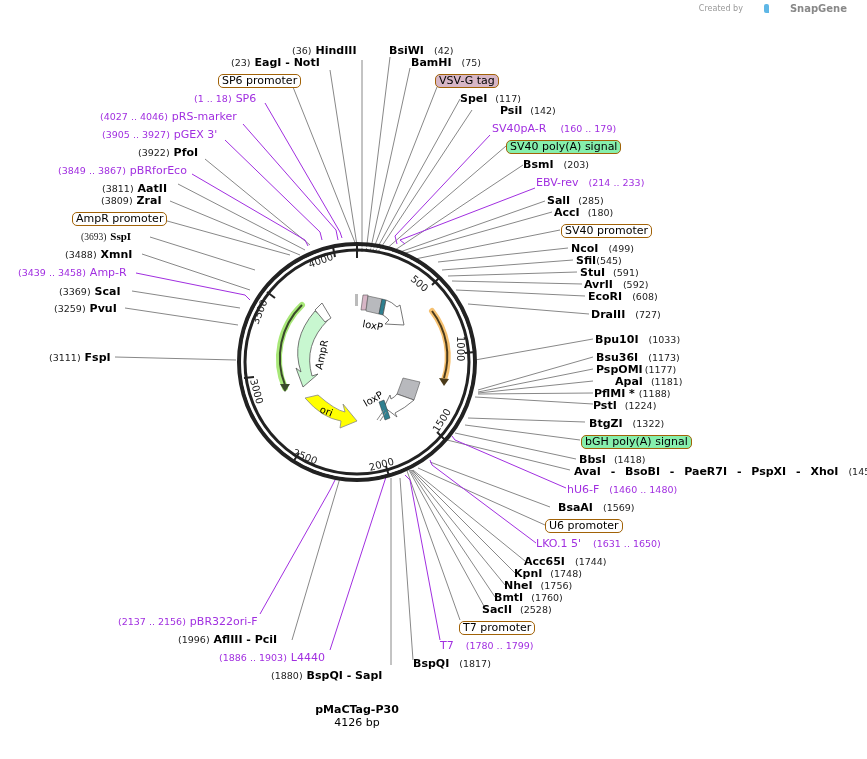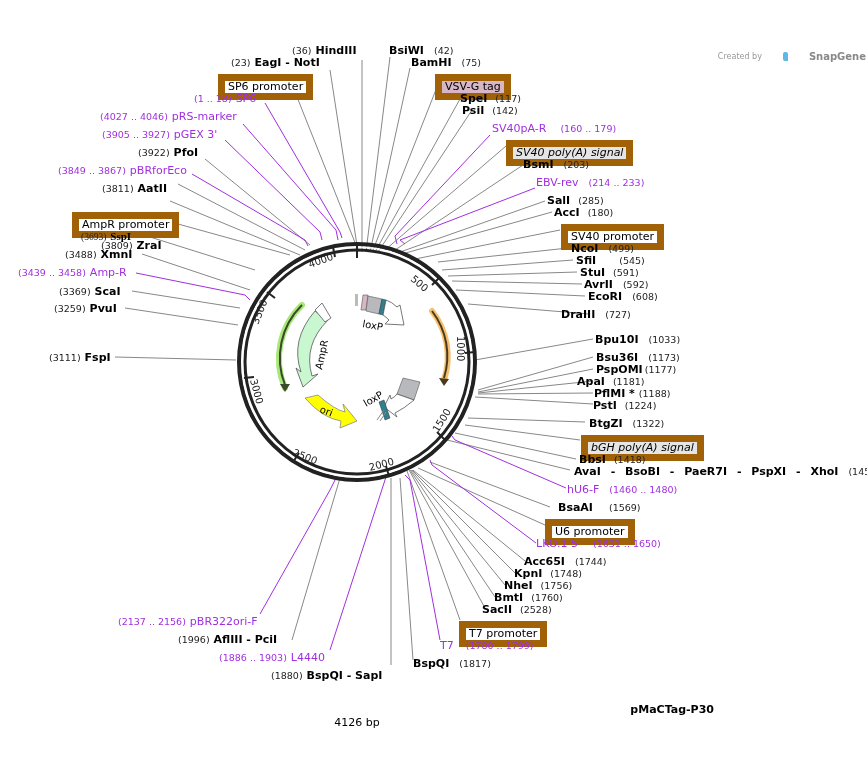--- a/index.html
+++ b/index.html
@@ -3,26 +3,26 @@
 <meta charset="utf-8">
 <style>
   html, body { margin:0; padding:0; background:#ffffff; }
   body { width:867px; height:759px; position:relative; overflow:hidden; font-family:"DejaVu Sans", sans-serif; }
   #map { position:absolute; left:0; top:0; }
   .lbl { position:absolute; white-space:nowrap; font-size:11px; line-height:13px; color:#000; }
   .lbl .pos { font-size:9.5px; color:#222; margin:0 4px; }
   .lbl .name { font-weight:bold; }
   .lbl.primer, .lbl.primer .pos { color:#a12fe0; font-weight:normal; }
   .lbl.primer .name { font-weight:normal; }
-  .feat { position:absolute; white-space:nowrap; font-size:11px; line-height:12px; padding:0 3px; border:7px solid #a16207; border-radius:0; background:#fff; color:#000; }
-  .feat.grey { background:#e5e5e5;font-style:italic; }
+  .feat { position:absolute; white-space:nowrap; font-size:11px; line-height:12px; padding:0 3px; border:1px solid #a16207; border-radius:5px; background:#fff; color:#000; }
+  .feat.grey { background:#86efac; }
   .feat.pink { background:#d7b6c6; }
-  .title { position:absolute; left:0; width:714px; text-align:right; top:703px; font-size:11px; font-weight:bold; }
+  .title { position:absolute; left:0; width:714px; text-align:center; top:703px; font-size:11px; font-weight:bold; }
   .sub { position:absolute; left:0; width:714px; text-align:center; top:716px; font-size:11px; }
-  .brand { position:absolute; right:1px; top:3px; font-size:8px; color:#999; display:flex; align-items:center; gap:21px;margin-top:48px; }
+  .brand { position:absolute; right:20px; top:3px; font-size:8px; color:#999; display:flex; align-items:center; gap:21px; }
   .brand b { font-size:10px; font-weight:bold; color:#888; }
   .brand .logo { display:inline-block; width:5px; height:9px; background:#5fb7e6; border-radius:2px 2px 0 2px; }
 </style>
 </head>
 <body>
 
 <svg id="map" width="867" height="759" viewBox="0 0 867 759">
 
   <g stroke="#888" stroke-width="1" fill="none">
     <line x1="362" y1="60" x2="362" y2="252"></line>
@@ -159,59 +159,59 @@
 
 <div class="lbl" style="left:288px;top:44px;"><span class="pos">(36)</span><span class="name">HindIII</span></div>
 <div class="lbl" style="left:227px;top:56px;"><span class="pos">(23)</span><span class="name">EagI - NotI</span></div>
 <div class="feat" style="left:218px;top:74px;">SP6 promoter</div>
 <div class="lbl primer" style="left:190px;top:92px;"><span class="pos">(1 .. 18)</span><span class="name">SP6</span></div>
 <div class="lbl primer" style="left:96px;top:110px;"><span class="pos">(4027 .. 4046)</span><span class="name">pRS-marker</span></div>
 <div class="lbl primer" style="left:98px;top:128px;"><span class="pos">(3905 .. 3927)</span><span class="name">pGEX 3'</span></div>
 <div class="lbl" style="left:134px;top:146px;"><span class="pos">(3922)</span><span class="name">PfoI</span></div>
 <div class="lbl primer" style="left:54px;top:164px;"><span class="pos">(3849 .. 3867)</span><span class="name">pBRforEco</span></div>
 <div class="lbl" style="left:98px;top:182px;"><span class="pos">(3811)</span><span class="name">AatII</span></div>
-<div class="lbl" style="left:97px;top:194px;margin-top:45px;"><span class="pos">(3809)</span><span class="name">ZraI</span></div>
+<div class="lbl" style="left:97px;top:194px;"><span class="pos">(3809)</span><span class="name">ZraI</span></div>
 <div class="feat" style="left:72px;top:212px;">AmpR promoter</div>
 <div class="lbl" style="left:77px;top:230px;font-family:Liberation Serif, serif;"><span class="pos">(3693)</span><span class="name">SspI</span></div>
 <div class="lbl" style="left:61px;top:248px;"><span class="pos">(3488)</span><span class="name">XmnI</span></div>
 <div class="lbl primer" style="left:14px;top:266px;"><span class="pos">(3439 .. 3458)</span><span class="name">Amp-R</span></div>
 <div class="lbl" style="left:55px;top:285px;"><span class="pos">(3369)</span><span class="name">ScaI</span></div>
 <div class="lbl" style="left:50px;top:302px;"><span class="pos">(3259)</span><span class="name">PvuI</span></div>
 <div class="lbl" style="left:45px;top:351px;"><span class="pos">(3111)</span><span class="name">FspI</span></div>
 
 <div class="lbl" style="left:389px;top:44px;"><span class="name">BsiWI</span><span class="pos" style="margin-left:10px">(42)</span></div>
 <div class="lbl" style="left:411px;top:56px;"><span class="name">BamHI</span><span class="pos" style="margin-left:10px">(75)</span></div>
 <div class="feat pink" style="left:435px;top:74px;">VSV-G tag</div>
 <div class="lbl" style="left:460px;top:92px;"><span class="name">SpeI</span><span class="pos" style="margin-left:8px">(117)</span></div>
-<div class="lbl" style="left:462px;top:104px;"><span class="name">PsiI</span><span class="pos" style="margin-left:8px">(142)</span></div>
+<div class="lbl" style="left:500px;top:104px;"><span class="name">PsiI</span><span class="pos" style="margin-left:8px">(142)</span></div>
 <div class="lbl primer" style="left:492px;top:122px;"><span class="name">SV40pA-R</span><span class="pos" style="margin-left:14px">(160 .. 179)</span></div>
 <div class="feat grey" style="left:506px;top:140px;">SV40 poly(A) signal</div>
 <div class="lbl" style="left:523px;top:158px;"><span class="name">BsmI</span><span class="pos" style="margin-left:10px">(203)</span></div>
 <div class="lbl primer" style="left:536px;top:176px;"><span class="name">EBV-rev</span><span class="pos" style="margin-left:10px">(214 .. 233)</span></div>
 <div class="lbl" style="left:547px;top:194px;"><span class="name">SalI</span><span class="pos" style="margin-left:8px">(285)</span></div>
 <div class="lbl" style="left:554px;top:206px;"><span class="name">AccI</span><span class="pos" style="margin-left:8px">(180)</span></div>
 <div class="feat" style="left:561px;top:224px;">SV40 promoter</div>
 <div class="lbl" style="left:571px;top:242px;"><span class="name">NcoI</span><span class="pos" style="margin-left:10px">(499)</span></div>
-<div class="lbl" style="left:576px;top:254px;"><span class="name">SfiI</span><span class="pos" style="margin-left:23px">(545)</span></div>
+<div class="lbl" style="left:576px;top:254px;"><span class="name">SfiI</span><span class="pos" style="margin-left:0">(545)</span></div>
 <div class="lbl" style="left:580px;top:266px;"><span class="name">StuI</span><span class="pos" style="margin-left:8px">(591)</span></div>
 <div class="lbl" style="left:584px;top:278px;"><span class="name">AvrII</span><span class="pos" style="margin-left:10px">(592)</span></div>
 <div class="lbl" style="left:588px;top:290px;"><span class="name">EcoRI</span><span class="pos" style="margin-left:10px">(608)</span></div>
-<div class="lbl" style="left:561px;top:308px;"><span class="name">DraIII</span><span class="pos" style="margin-left:10px">(727)</span></div>
+<div class="lbl" style="left:591px;top:308px;"><span class="name">DraIII</span><span class="pos" style="margin-left:10px">(727)</span></div>
 <div class="lbl" style="left:595px;top:333px;"><span class="name">Bpu10I</span><span class="pos" style="margin-left:10px">(1033)</span></div>
 <div class="lbl" style="left:596px;top:351px;"><span class="name">Bsu36I</span><span class="pos" style="margin-left:10px">(1173)</span></div>
 <div class="lbl" style="left:596px;top:363px;"><span class="name">PspOMI</span><span class="pos" style="margin-left:2px">(1177)</span></div>
-<div class="lbl" style="left:577px;top:375px;"><span class="name">ApaI</span><span class="pos" style="margin-left:8px">(1181)</span></div>
+<div class="lbl" style="left:615px;top:375px;"><span class="name">ApaI</span><span class="pos" style="margin-left:8px">(1181)</span></div>
 <div class="lbl" style="left:594px;top:387px;"><span class="name">PflMI *</span><span class="pos" style="margin-left:4px">(1188)</span></div>
 <div class="lbl" style="left:593px;top:399px;"><span class="name">PstI</span><span class="pos" style="margin-left:8px">(1224)</span></div>
 <div class="lbl" style="left:589px;top:417px;"><span class="name">BtgZI</span><span class="pos" style="margin-left:10px">(1322)</span></div>
 <div class="feat grey" style="left:581px;top:435px;">bGH poly(A) signal</div>
 <div class="lbl" style="left:579px;top:453px;"><span class="name">BbsI</span><span class="pos" style="margin-left:8px">(1418)</span></div>
 <div class="lbl" style="left:574px;top:465px;"><span class="name" style="word-spacing:6px">AvaI - BsoBI - PaeR7I - PspXI - XhoI</span><span class="pos" style="margin-left:10px">(1454)</span></div>
 <div class="lbl primer" style="left:567px;top:483px;"><span class="name">hU6-F</span><span class="pos" style="margin-left:10px">(1460 .. 1480)</span></div>
-<div class="lbl" style="left:558px;top:501px;"><span class="name">BsaAI</span><span class="pos" style="margin-left:16px">(1569)</span></div>
+<div class="lbl" style="left:558px;top:501px;"><span class="name">BsaAI</span><span class="pos" style="margin-left:10px">(1569)</span></div>
 <div class="feat" style="left:545px;top:519px;">U6 promoter</div>
 <div class="lbl primer" style="left:536px;top:537px;"><span class="name">LKO.1 5'</span><span class="pos" style="margin-left:12px">(1631 .. 1650)</span></div>
 <div class="lbl" style="left:524px;top:555px;"><span class="name">Acc65I</span><span class="pos" style="margin-left:10px">(1744)</span></div>
 <div class="lbl" style="left:514px;top:567px;"><span class="name">KpnI</span><span class="pos" style="margin-left:8px">(1748)</span></div>
 <div class="lbl" style="left:504px;top:579px;"><span class="name">NheI</span><span class="pos" style="margin-left:8px">(1756)</span></div>
 <div class="lbl" style="left:494px;top:591px;"><span class="name">BmtI</span><span class="pos" style="margin-left:8px">(1760)</span></div>
 <div class="lbl" style="left:482px;top:603px;"><span class="name">SacII</span><span class="pos" style="margin-left:8px">(2528)</span></div>
 <div class="feat" style="left:459px;top:621px;">T7 promoter</div>
 <div class="lbl primer" style="left:440px;top:639px;"><span class="name">T7</span><span class="pos" style="margin-left:12px">(1780 .. 1799)</span></div>
 <div class="lbl" style="left:413px;top:657px;"><span class="name">BspQI</span><span class="pos" style="margin-left:10px">(1817)</span></div>

